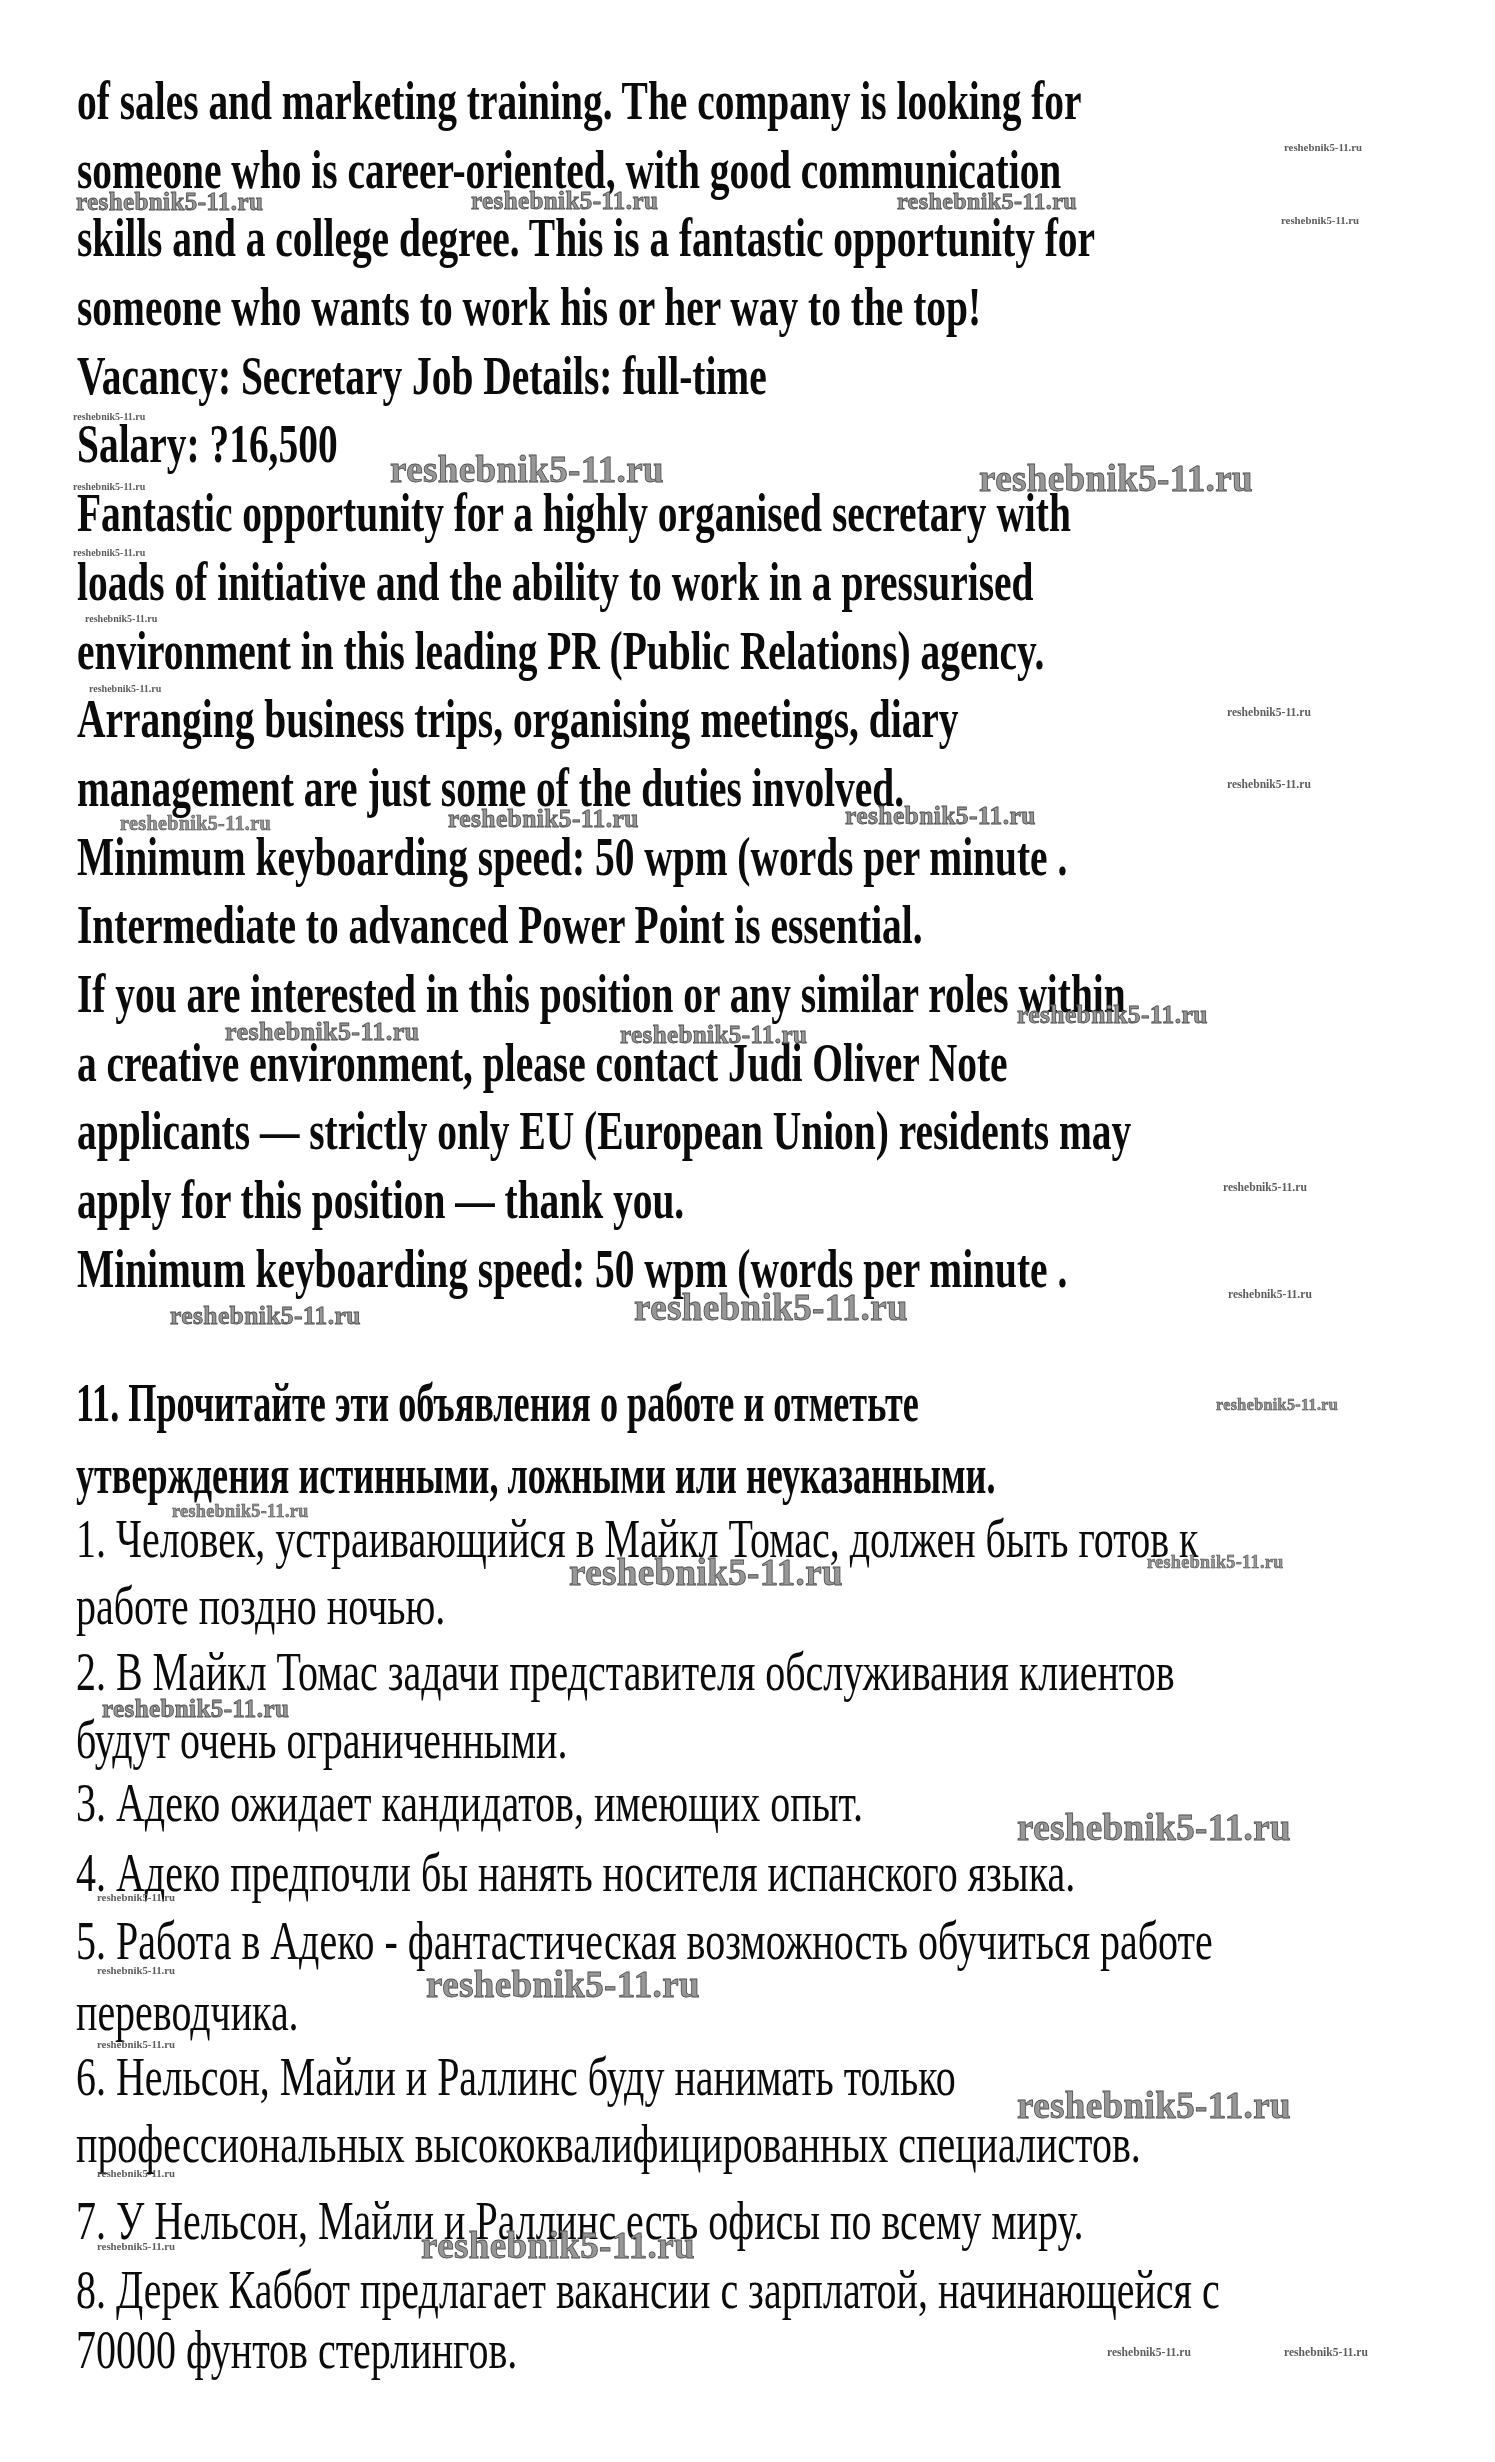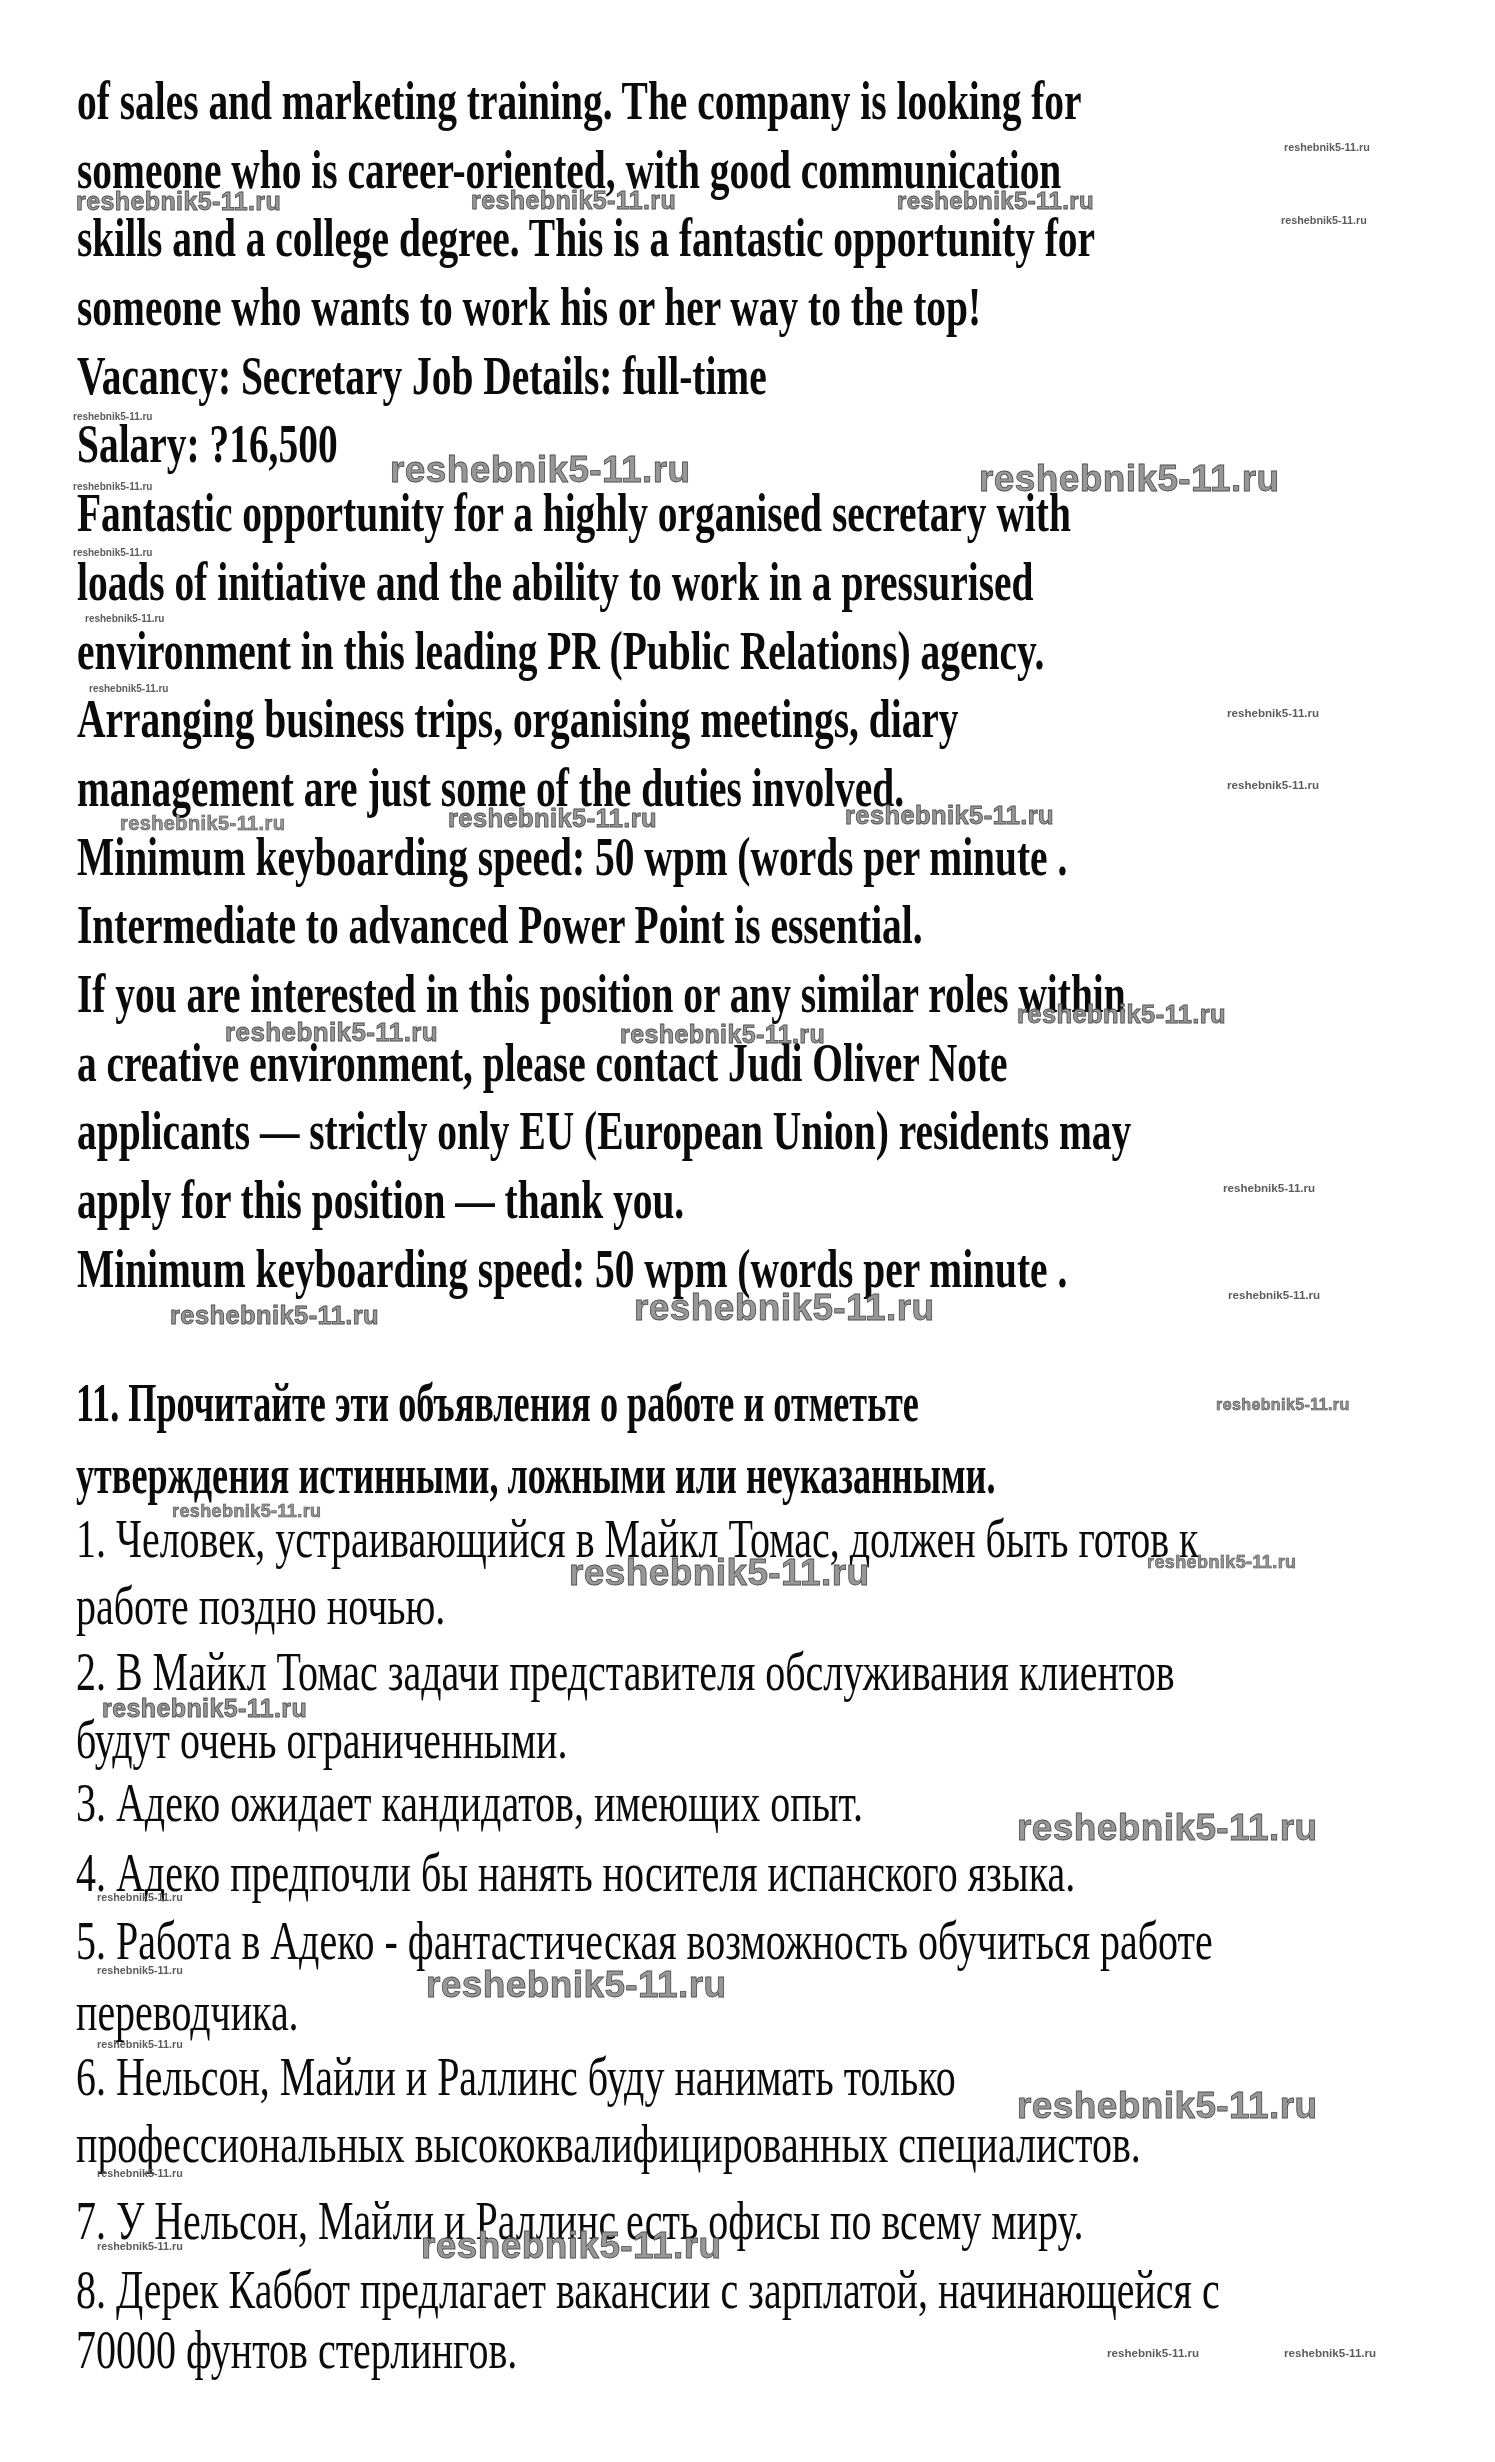--- a/index.html
+++ b/index.html
@@ -33,21 +33,21 @@
   .ru{
     left:76px;
     font-size:54px;
     font-weight:400;
     transform:scaleX(0.74);
   }
   .wm{
     position:absolute;
     white-space:nowrap;
     line-height:1;
-    font-family:Liberation Sans, sans-serif;
+    font-family:Liberation Serif, serif;
     font-weight:700;
     letter-spacing:0.4px;
     color:#979797;
     -webkit-text-stroke:0.8px #545454;
     text-shadow:0 0 0.8px #6e6e6e;
   }
   .wm-xs{
     color:#5c5c5c;
     -webkit-text-stroke:0px transparent;
     text-shadow:none;

